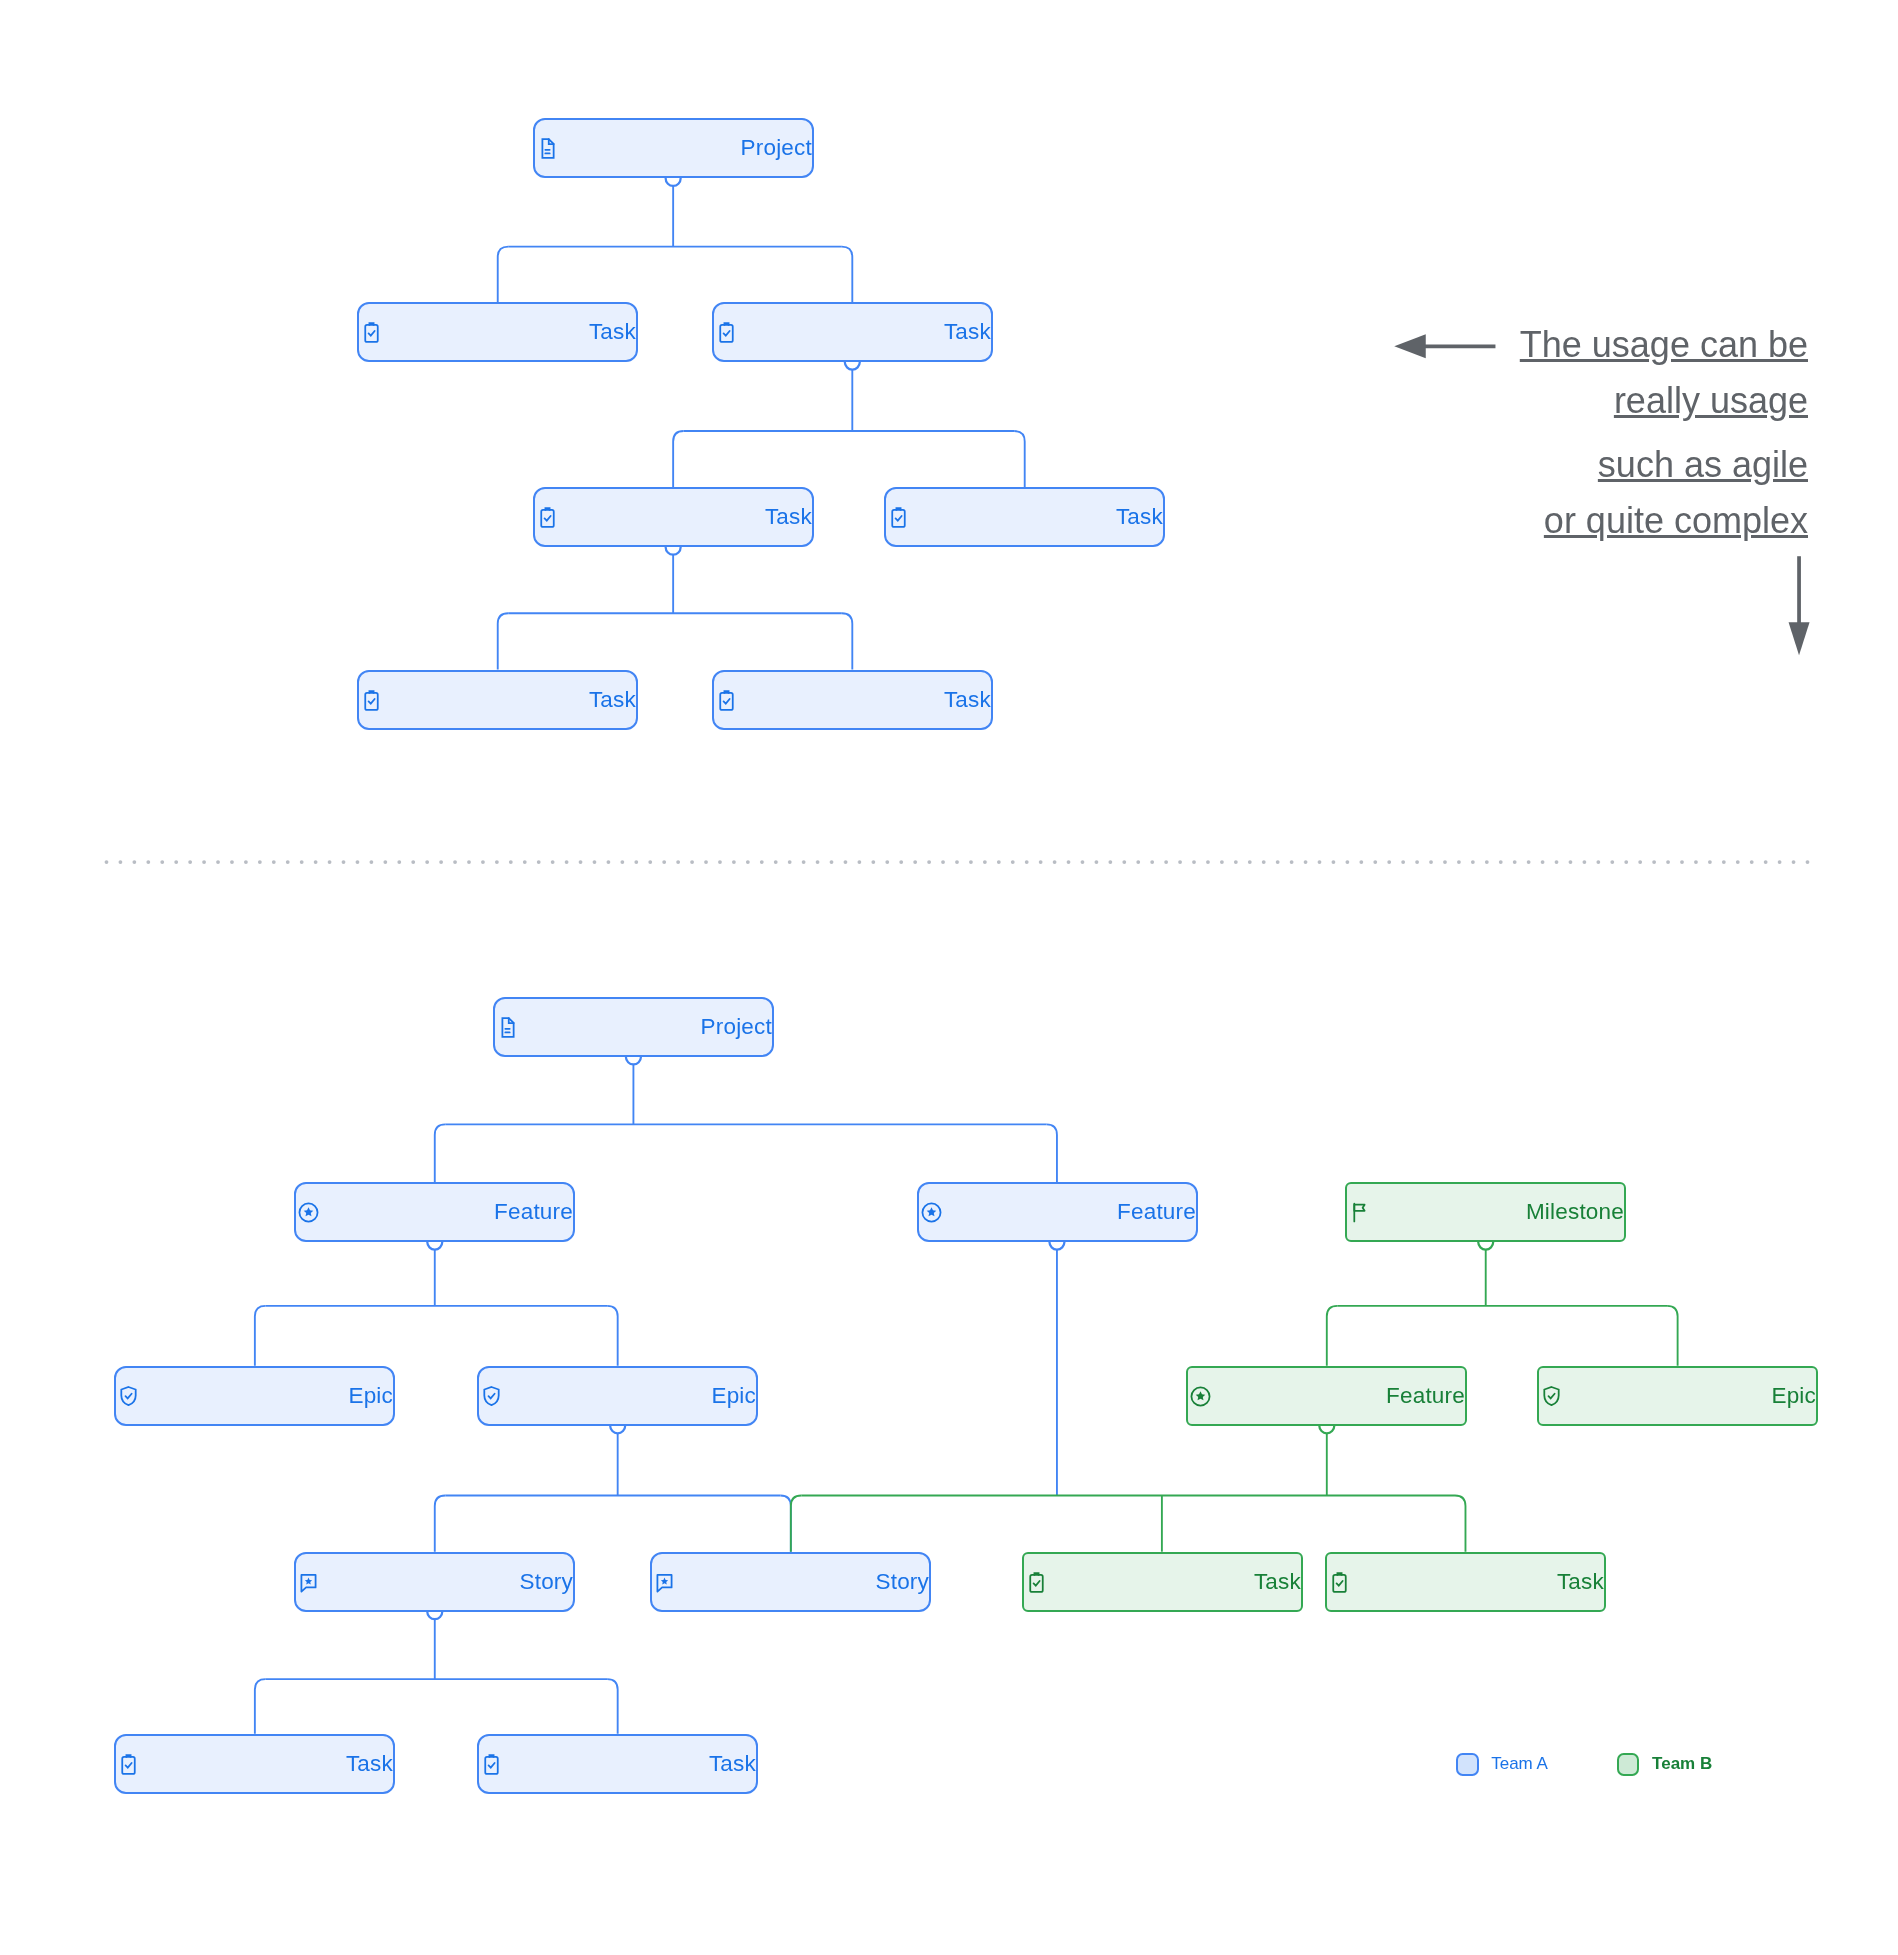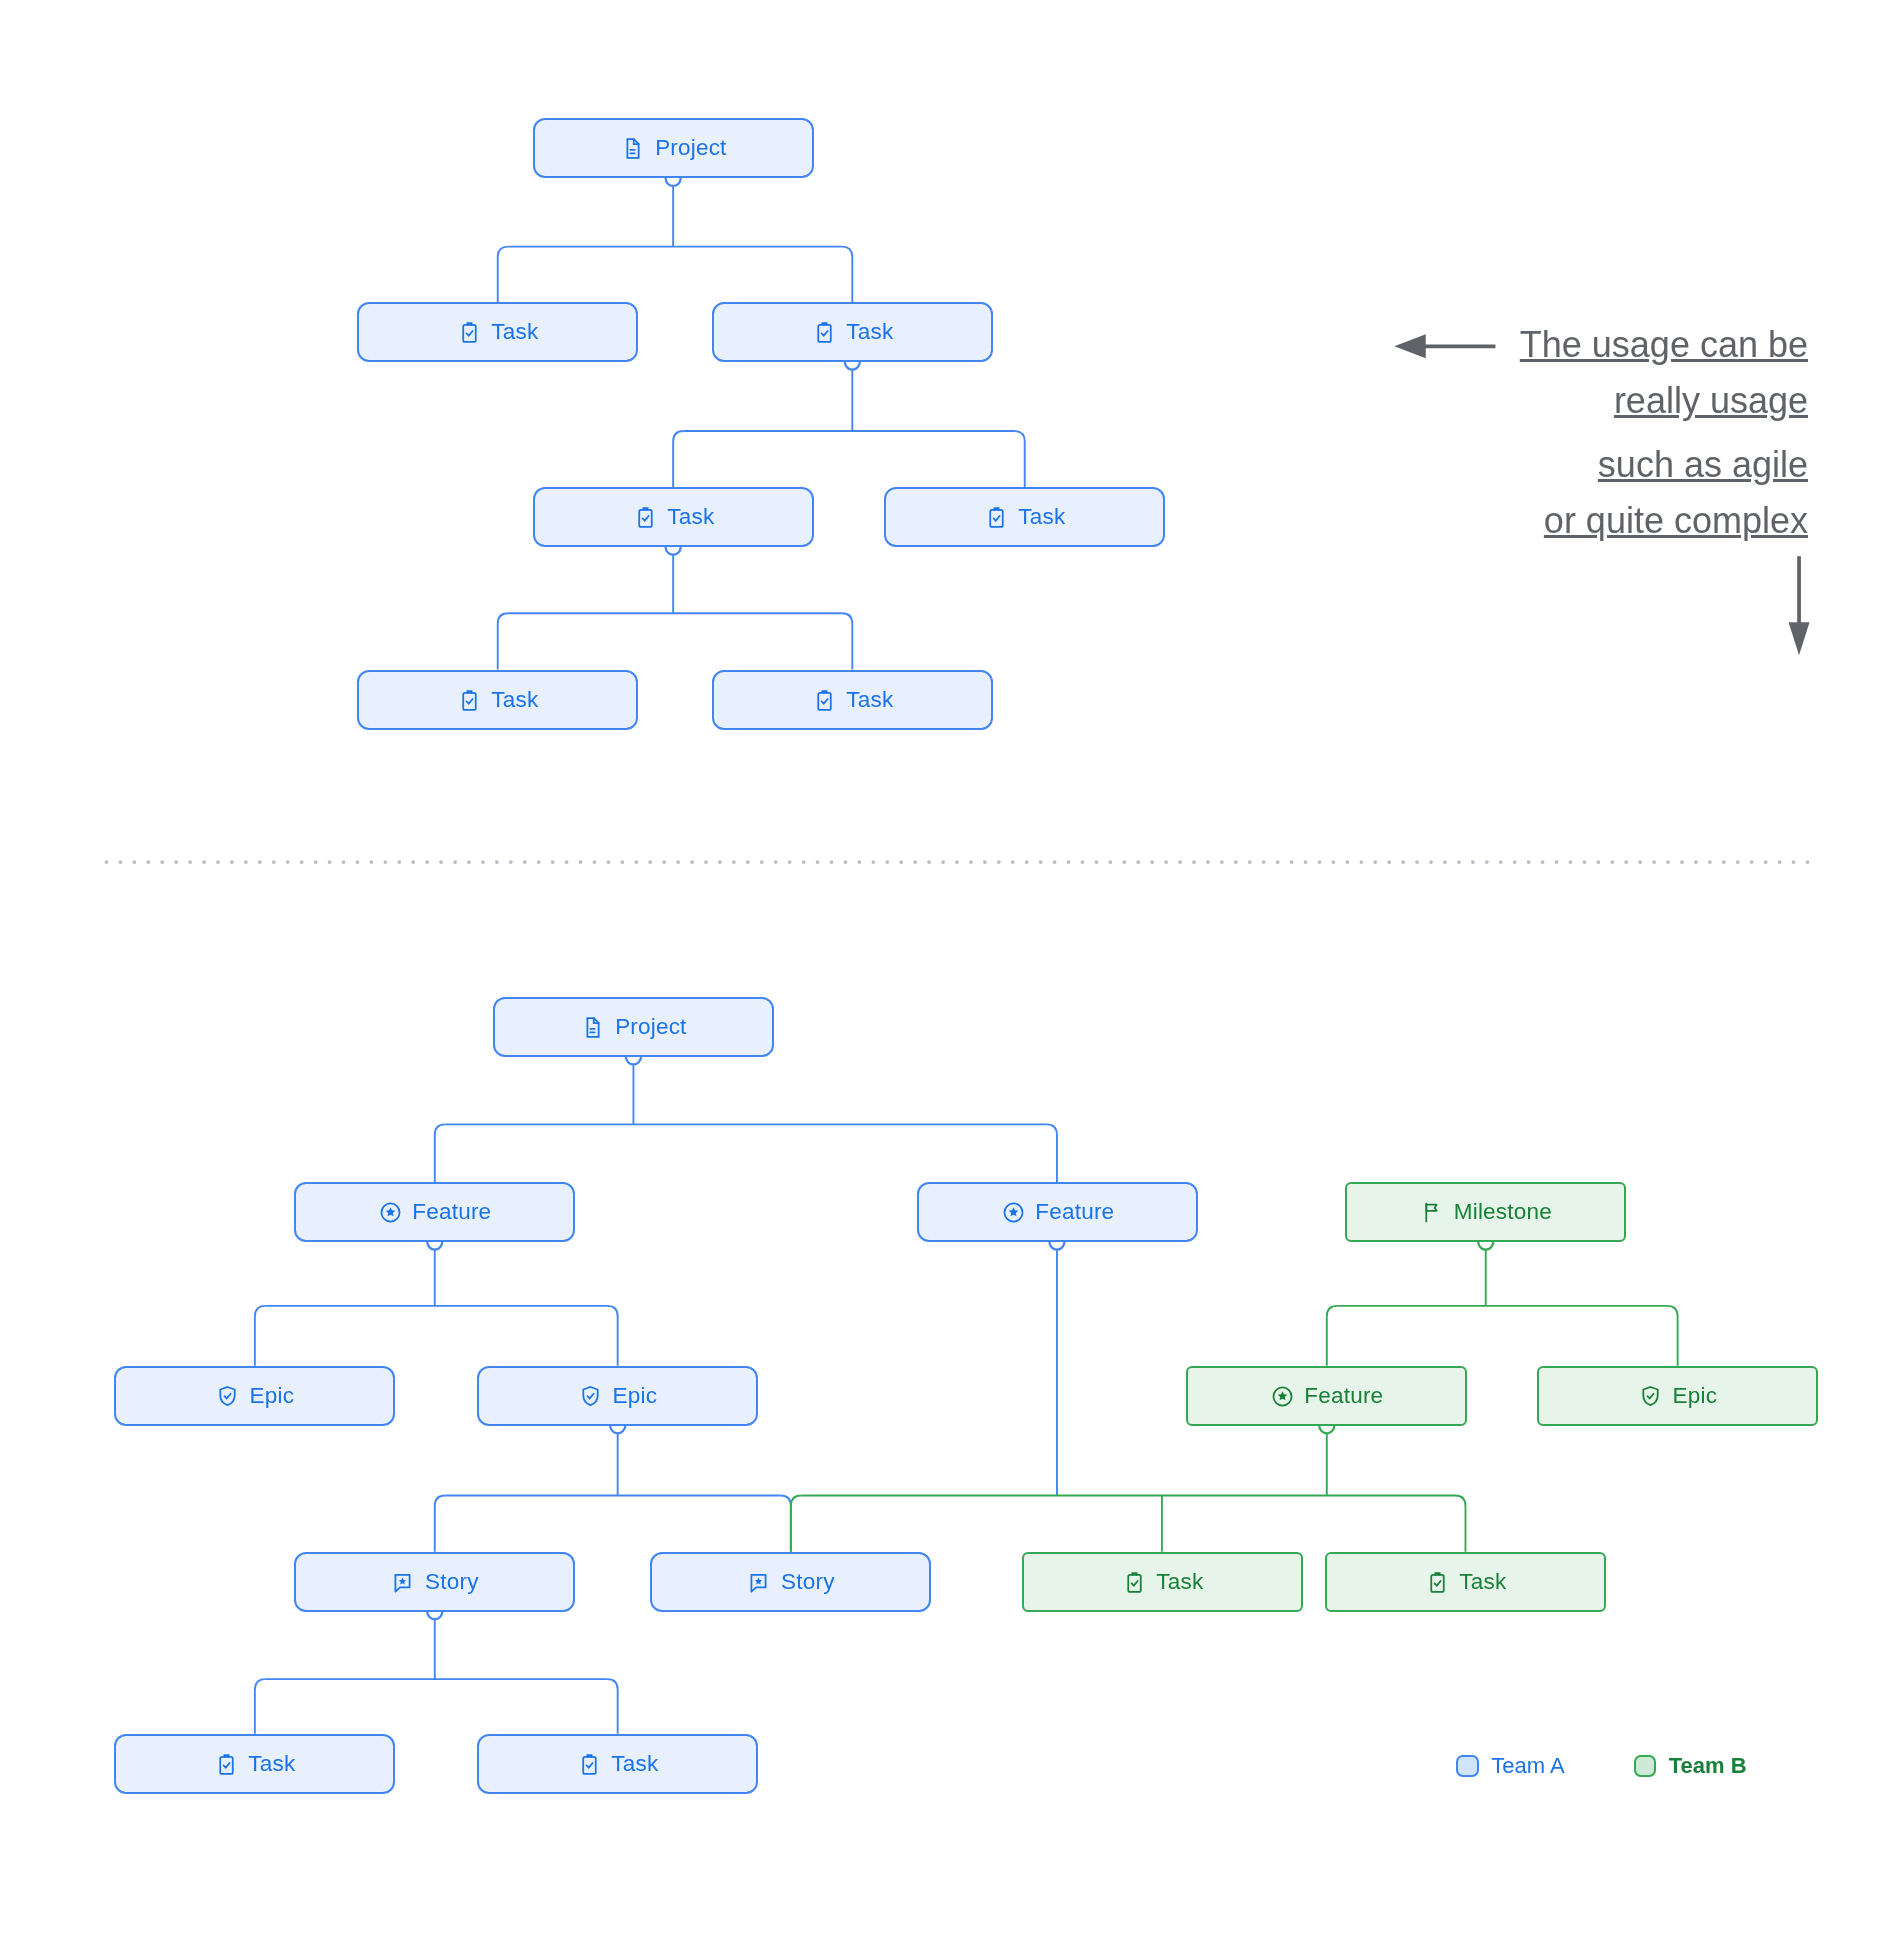--- a/index.html
+++ b/index.html
@@ -4,34 +4,34 @@
 <style>
   html,body{margin:0;padding:0;}
   body{
     width:1898px;height:1955px;position:relative;background:#ffffff;
     font-family:"Liberation Sans", sans-serif;overflow:hidden;
   }
   #edges{position:absolute;left:0;top:0;z-index:1;}
   .node{
     position:absolute;width:281px;height:60px;box-sizing:border-box;
     border:2.2px solid;border-radius:12px;display:flex;align-items:center;
-    justify-content:center;gap:9.7px;font-size:22.5px;font-weight:500;z-index:2;
+    justify-content:space-between;gap:9.7px;font-size:22.5px;font-weight:500;z-index:2;
     letter-spacing:0.2px;
   }
   .node.team-a{border-color:var(--a-border);background:var(--a-fill);color:var(--a-text);}
   .node.team-b{border-color:var(--b-border);background:var(--b-fill);color:var(--b-text);border-radius:6px;}
   .node .icon{display:flex;align-items:center;}
   .node .icon svg{width:25px;height:25px;display:block;}
   .annotation{
     position:absolute;right:90px;top:317px;text-align:right;z-index:2;
     font-size:36px;line-height:56px;color:var(--gray);width:525px;text-decoration:underline;
   }
   .annotation .para2{margin-top:7.5px;}
   .legend{position:absolute;left:1456px;top:1753px;display:flex;gap:69px;z-index:2;align-items:center;}
-  .legend-item{display:flex;align-items:center;gap:12.7px;font-size:22px;font-weight:500;}
+  .legend-item{display:flex;align-items:center;gap:12.7px;font-size:17px;font-weight:500;}
   .legend-swatch{width:22.5px;height:22.5px;border-radius:6.7px;border:2.2px solid;box-sizing:border-box;}
   .legend-item.team-a .legend-swatch{border-color:var(--a-border);background:#d2e3fc;}
   .legend-item.team-b .legend-swatch{border-color:var(--b-border);background:#ceead6;}
   .legend-item.team-a .legend-label{color:var(--a-text);}
   .legend-item.team-b .legend-label{color:var(--b-text);font-weight:bold;}
 </style>
 </head>
 <body style="--a-border: #4285f4; --a-fill: #e8f0fe; --a-text: #1a73e8; --b-border: #34a853; --b-fill: #e6f4ea; --b-text: #188038; --gray: #5f6368;">
 
 <svg id="edges" width="1898" height="1955" viewBox="0 0 2532 2608">

